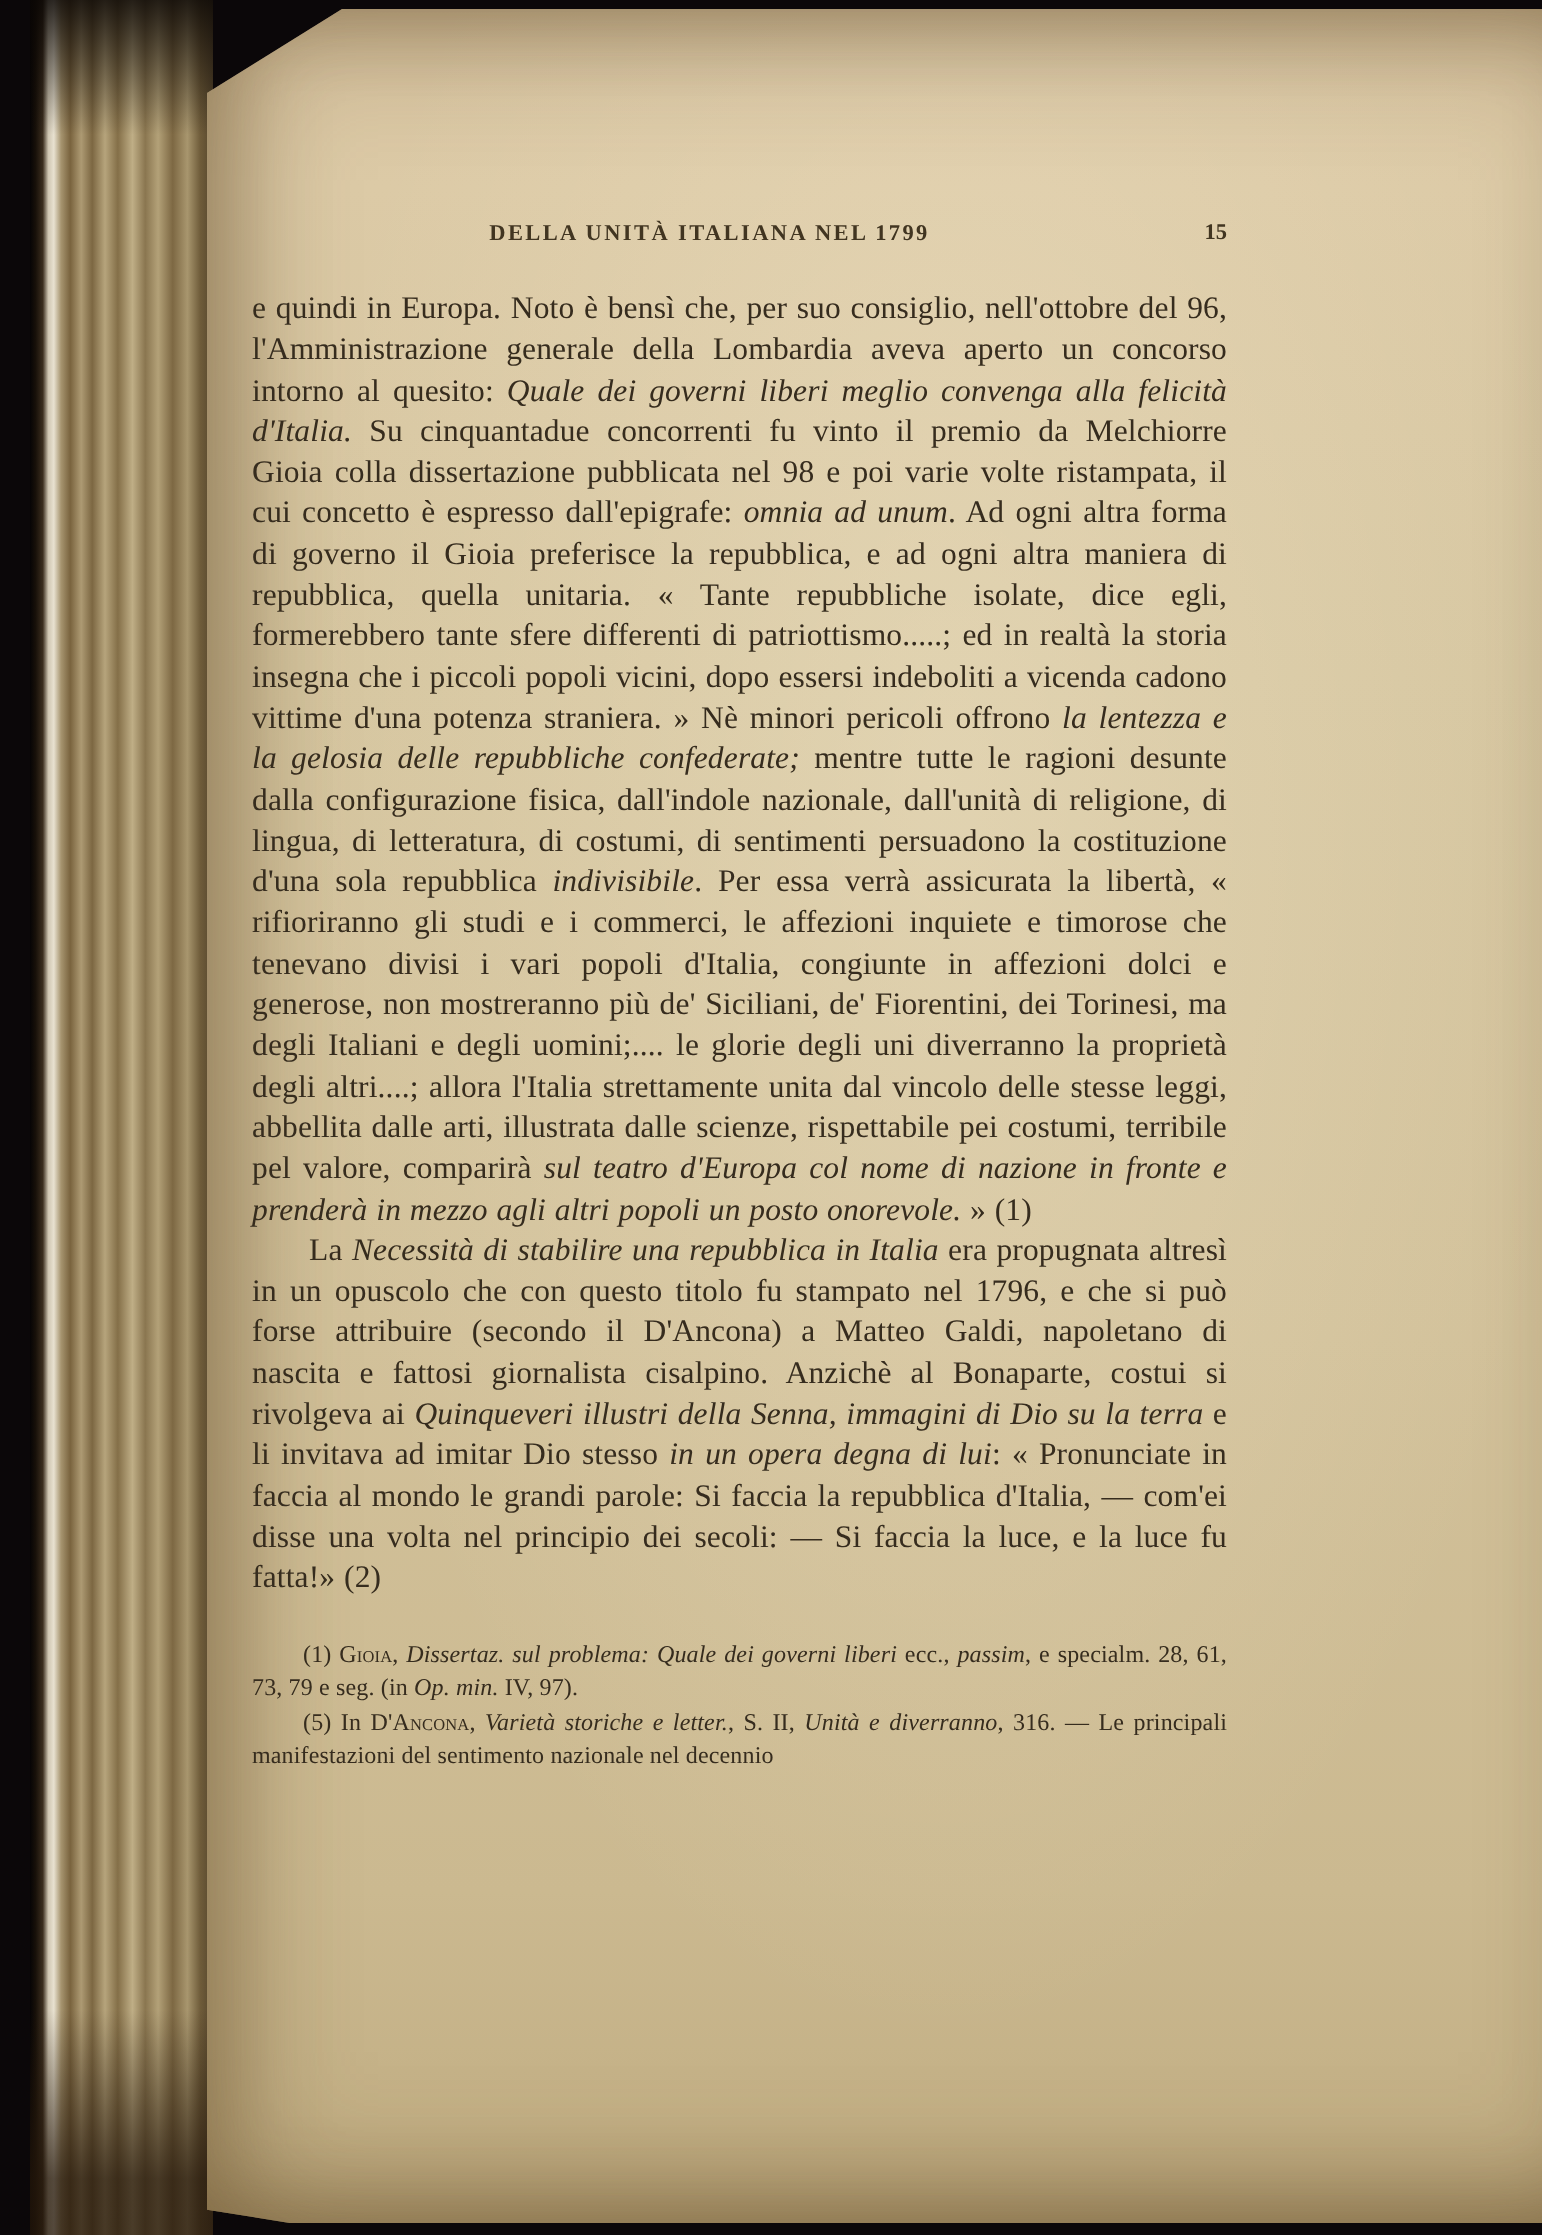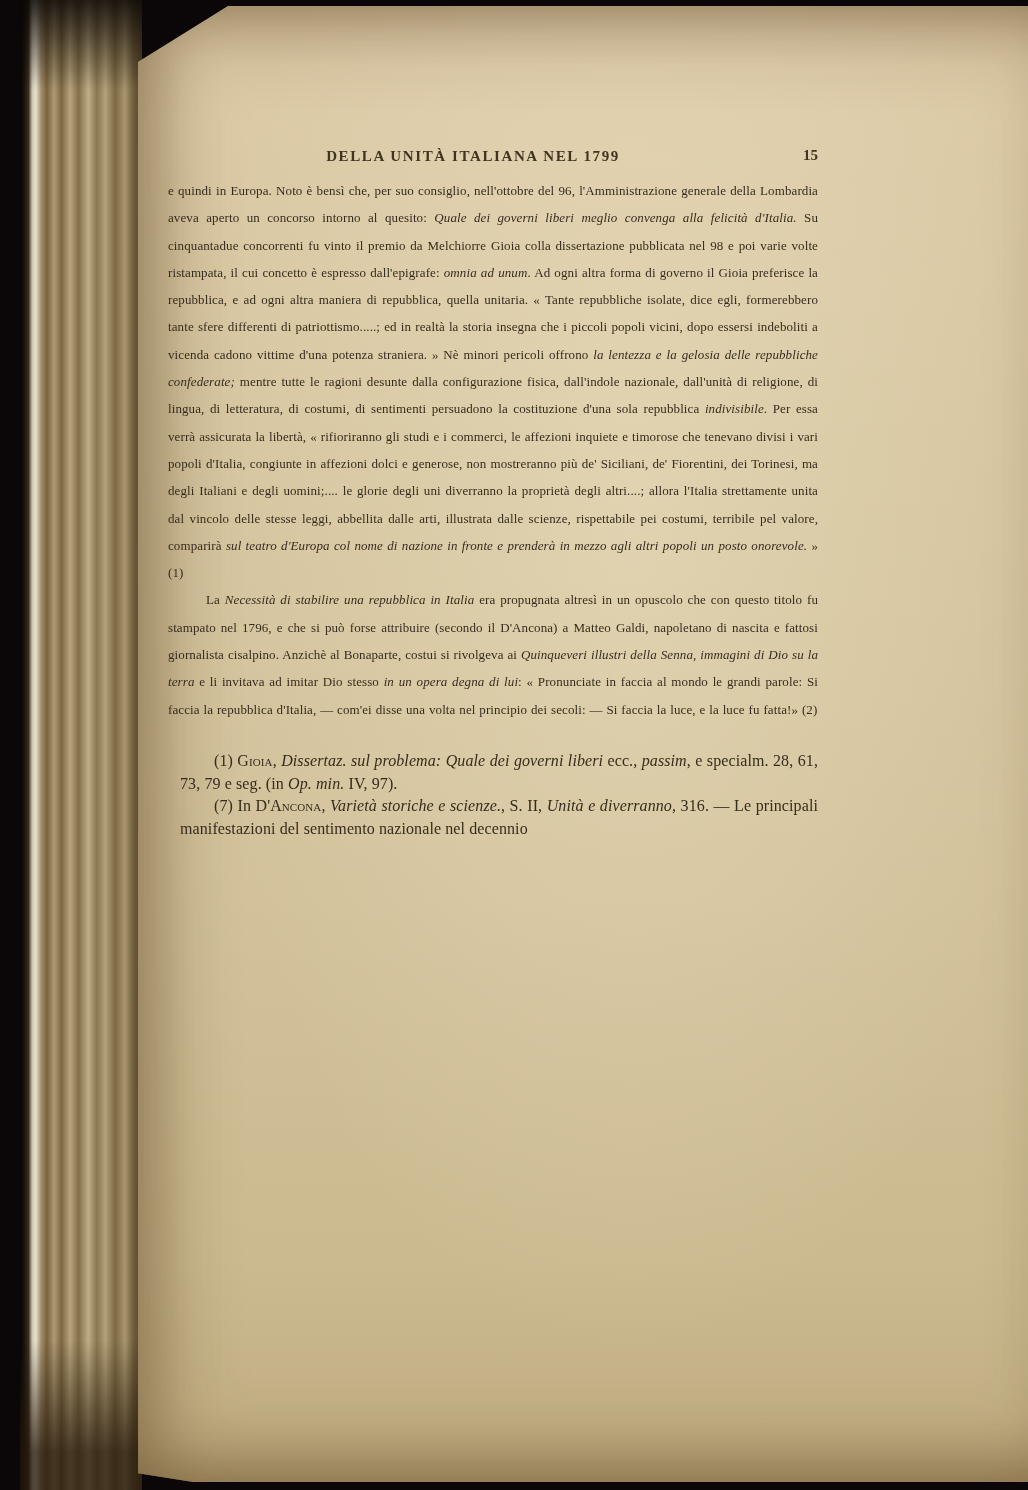--- a/index.html
+++ b/index.html
@@ -47,27 +47,27 @@
   }
   .page-header {
     position:relative; text-align:center;
     font-size:15px; font-weight:bold; letter-spacing:1.6px;
     color:#413521; width:610px;
   }
   .page-number {
     position:absolute; right:-40px; top:-1px;
     font-size:15px; font-weight:bold; letter-spacing:0;
   }
-  .body-text { margin-top:12px; font-size:13px; line-height:27.3px; }
+  .body-text { margin-top:27px; font-size:21px; line-height:27.3px; }
   .body-text p.para { text-align:justify; letter-spacing:0.1px; word-spacing:0.5px; }
   .body-text p.para.indent { text-indent:38px; }
   .it { font-style:italic; }
   .sc { font-variant:small-caps; }
   .footnotes { margin-top:27px; font-size:16px; line-height:22.6px; }
-  .footnotes p.footnote { text-align:justify; text-indent:34px; letter-spacing:0.1px;margin-left:12px; }
+  .footnotes p.footnote { text-align:justify; text-indent:34px; letter-spacing:0.1px; }
 </style>
 </head>
 <body>
 
 <div class="spine-edges"></div>
 
 <div class="book-page">
   <div class="text-col">
 
     <div class="page-header">
@@ -75,17 +75,17 @@
       <span class="page-number">15</span>
     </div>
 
     <div class="body-text">
         <p class="para"><span>e quindi in Europa. Noto è bensì che, per suo consiglio, nell'ottobre del 96, l'Amministrazione generale della Lombardia aveva aperto un concorso intorno al quesito: </span><span class="it">Quale dei governi liberi meglio convenga alla felicità d'Italia.</span><span> Su cinquantadue concorrenti fu vinto il premio da Melchiorre Gioia colla dissertazione pubblicata nel 98 e poi varie volte ristampata, il cui concetto è espresso dall'epigrafe: </span><span class="it">omnia ad unum</span><span>. Ad ogni altra forma di governo il Gioia preferisce la repubblica, e ad ogni altra maniera di repubblica, quella unitaria. « Tante repubbliche isolate, dice egli, formerebbero tante sfere differenti di patriottismo.....; ed in realtà la storia insegna che i piccoli popoli vicini, dopo essersi indeboliti a vicenda cadono vittime d'una potenza straniera. » Nè minori pericoli offrono </span><span class="it">la lentezza e la gelosia delle repubbliche confederate;</span><span> mentre tutte le ragioni desunte dalla configurazione fisica, dall'indole nazionale, dall'unità di religione, di lingua, di letteratura, di costumi, di sentimenti persuadono la costituzione d'una sola repubblica </span><span class="it">indivisibile</span><span>. Per essa verrà assicurata la libertà, « rifioriranno gli studi e i commerci, le affezioni inquiete e timorose che tenevano divisi i vari popoli d'Italia, congiunte in affezioni dolci e generose, non mostreranno più de' Siciliani, de' Fiorentini, dei Torinesi, ma degli Italiani e degli uomini;.... le glorie degli uni diverranno la proprietà degli altri....; allora l'Italia strettamente unita dal vincolo delle stesse leggi, abbellita dalle arti, illustrata dalle scienze, rispettabile pei costumi, terribile pel valore, comparirà </span><span class="it">sul teatro d'Europa col nome di nazione in fronte e prenderà in mezzo agli altri popoli un posto onorevole.</span><span> » (1)</span></p>
         <p class="para indent"><span>La </span><span class="it">Necessità di stabilire una repubblica in Italia</span><span> era propugnata altresì in un opuscolo che con questo titolo fu stampato nel 1796, e che si può forse attribuire (secondo il D'Ancona) a Matteo Galdi, napoletano di nascita e fattosi giornalista cisalpino. Anzichè al Bonaparte, costui si rivolgeva ai </span><span class="it">Quinqueveri illustri della Senna, immagini di Dio su la terra</span><span> e li invitava ad imitar Dio stesso </span><span class="it">in un opera degna di lui</span><span>: « Pronunciate in faccia al mondo le grandi parole: Si faccia la repubblica d'Italia, — com'ei disse una volta nel principio dei secoli: — Si faccia la luce, e la luce fu fatta!» (2)</span></p>
       </div>
 
     <div class="footnotes">
         <p class="footnote"><span>(1) </span><span class="sc">Gioia</span><span>, </span><span class="it">Dissertaz. sul problema: Quale dei governi liberi</span><span> ecc., </span><span class="it">passim</span><span>, e specialm. 28, 61, 73, 79 e seg. (in </span><span class="it">Op. min.</span><span> IV, 97).</span></p>
-        <p class="footnote"><span>(7) In </span><span class="sc">D'Ancona</span><span>, </span><span class="it">Varietà storiche e scienze.</span><span>, S. II, </span><span class="it">Unità e diverranno</span><span>, 316. — Le principali manifestazioni del sentimento nazionale nel decennio</span></p>
+        <p class="footnote"><span>(5) In </span><span class="sc">D'Ancona</span><span>, </span><span class="it">Varietà storiche e letter.</span><span>, S. II, </span><span class="it">Unità e diverranno</span><span>, 316. — Le principali manifestazioni del sentimento nazionale nel decennio</span></p>
       </div>
 
   </div>
 </div>
 
 </body></html>

